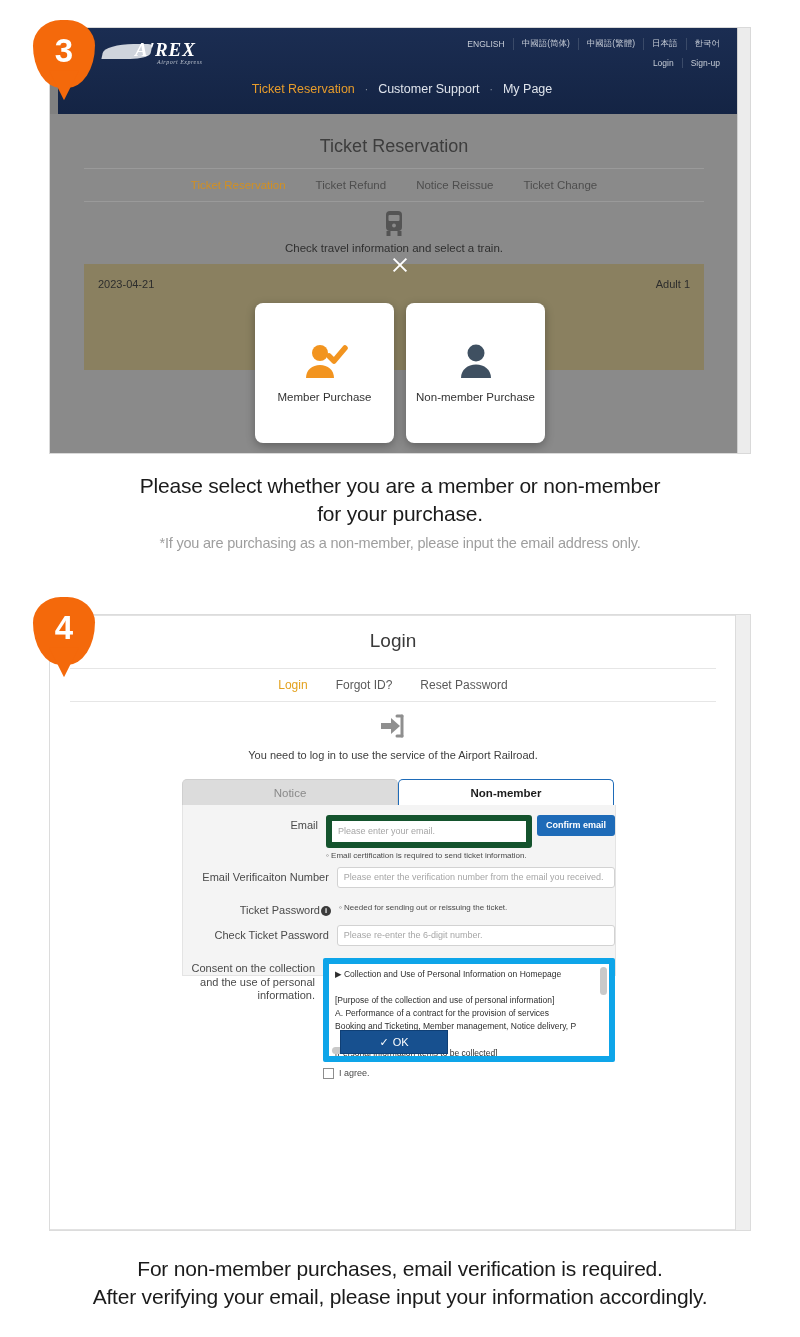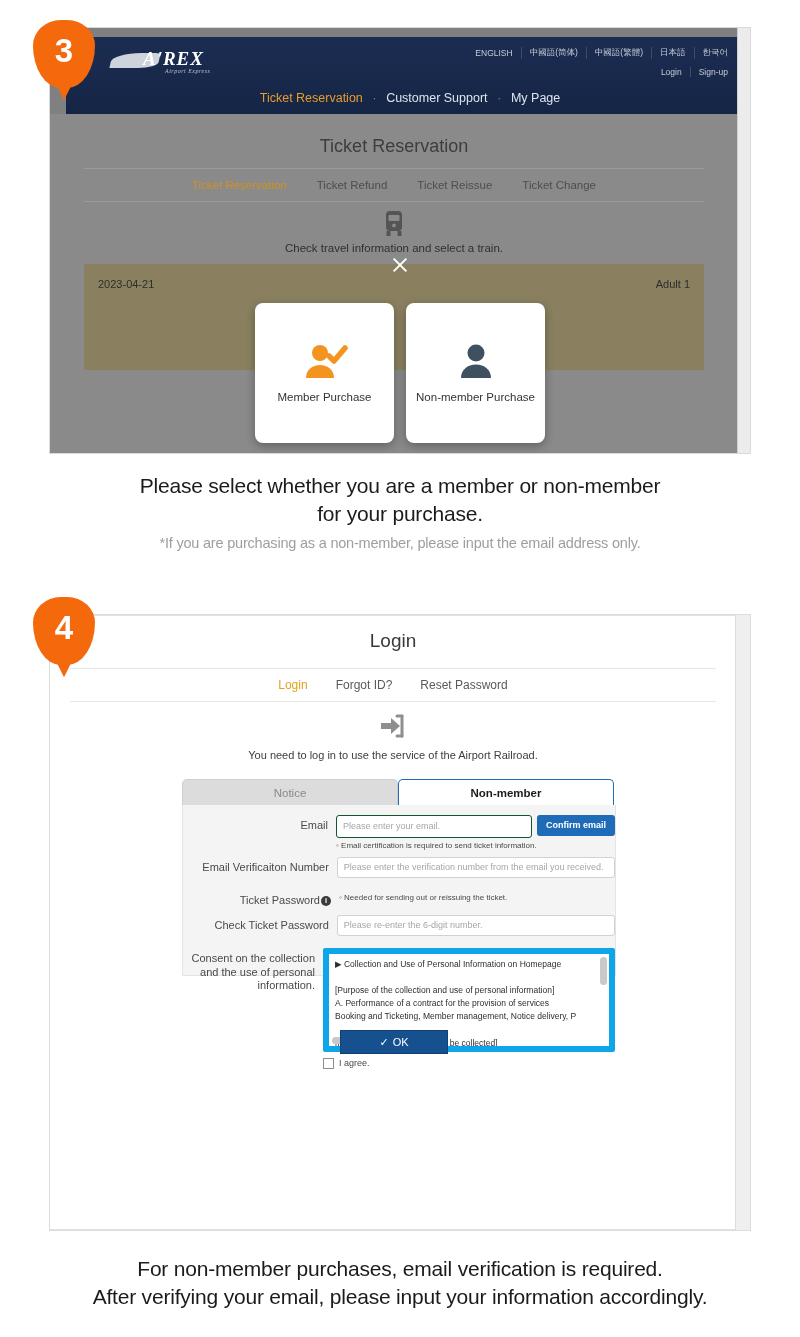--- a/index.html
+++ b/index.html
@@ -50,24 +50,23 @@
     left:50px;top:28px;width:700px;height:425px;
     background:#808080;
     box-shadow:0 0 0 1px #d9d9d9;
     overflow:hidden;
   }
   #shot3 .scroll-gap{
     position:absolute;right:0;top:0;width:12px;height:100%;
     background:#ececec;border-left:1px solid #cfcfcf;
   }
   .arex-header{
-    position:absolute;left:16px;top:0;width:688px;height:86px;
+    position:absolute;left:8px;top:0;width:688px;height:86px;
     background:#16284a;
     background:linear-gradient(180deg,#1b2d52 0%,#142444 100%);
-    margin-top:9px;
   }
   .arex-logo{
     position:absolute;left:45px;top:9px;width:130px;height:34px;
   }
   .arex-logo .swoosh{
     position:absolute;left:0;top:7px;width:48px;height:15px;
     background:#cfd4dc;
     border-radius:60% 10% 40% 0%;
     transform:skewX(-12deg);
   }
@@ -242,21 +241,21 @@
   }
   .flabel{
     width:148px;text-align:right;padding-right:8px;
     font-size:11px;color:#4a4a4a;line-height:1.25;padding-top:4px;
   }
   .finp{
     border:1px solid #d2d2d2;background:#fff;border-radius:3px;
     height:19px;line-height:19px;font-size:9px;color:#a6a6a6;
     padding:0 6px;overflow:hidden;white-space:nowrap;
   }
-  .finp.blue{border:1px solid #14532d;}
+  .finp.blue{border:6px solid #14532d;}
   .fnote{
     font-size:8px;color:#4a4a4a;margin-top:3px;
   }
   .fnote:before{content:"\25E6\0020";}
   .btn-confirm{
     background:#1e6bb8;color:#fff;font-size:9px;font-weight:bold;
     border-radius:3px;height:21px;line-height:21px;padding:0 9px;
     margin-left:5px;white-space:nowrap;
   }
   .info-i{
@@ -332,21 +331,21 @@
     </div>
   </div>
 
   <div class="arex-body">
 
     <div class="page-title">Ticket Reservation</div>
 
     <div class="subtabs">
       <span class="on">Ticket Reservation</span>
       <span>Ticket Refund</span>
-      <span>Ticket Reissue</span>
+      <span>Notice Reissue</span>
       <span>Ticket Change</span>
     </div>
 
     <div class="train-icon">
       <svg viewBox="0 0 24 28" width="24" height="28">
         <rect x="4" y="1" width="16" height="20" rx="4" fill="#545454"></rect>
         <rect x="6.5" y="5" width="11" height="6" rx="1" fill="#8a8a8a"></rect>
         <circle cx="12" cy="15.5" r="1.9" fill="#8a8a8a"></circle>
         <rect x="4.5" y="21" width="4" height="5" fill="#545454"></rect>
         <rect x="15.5" y="21" width="4" height="5" fill="#545454"></rect>

